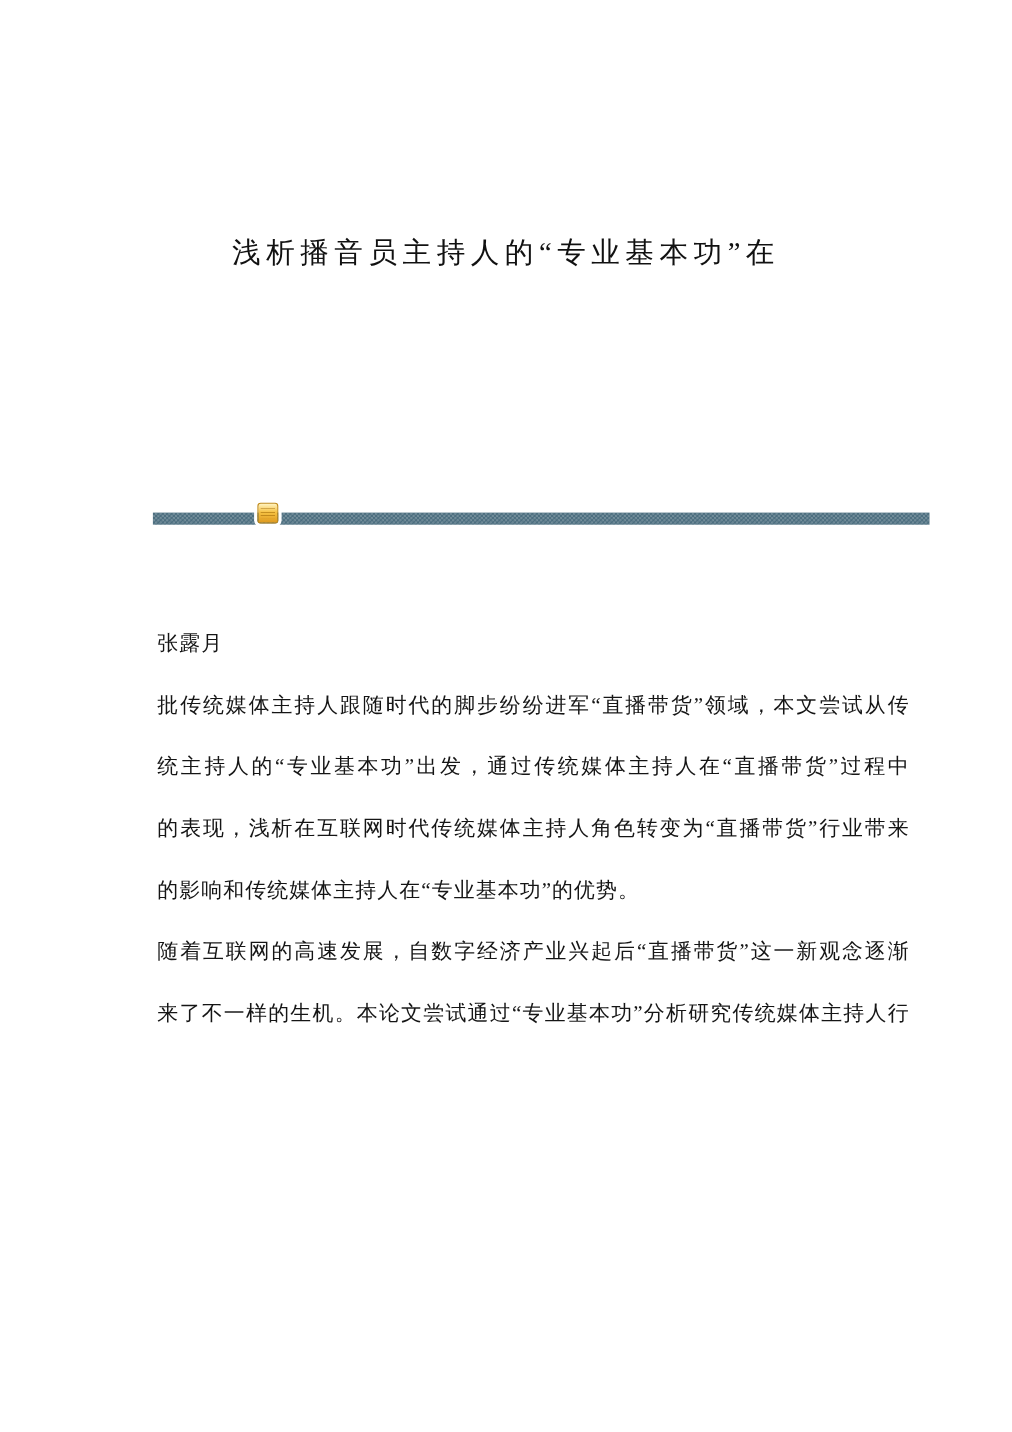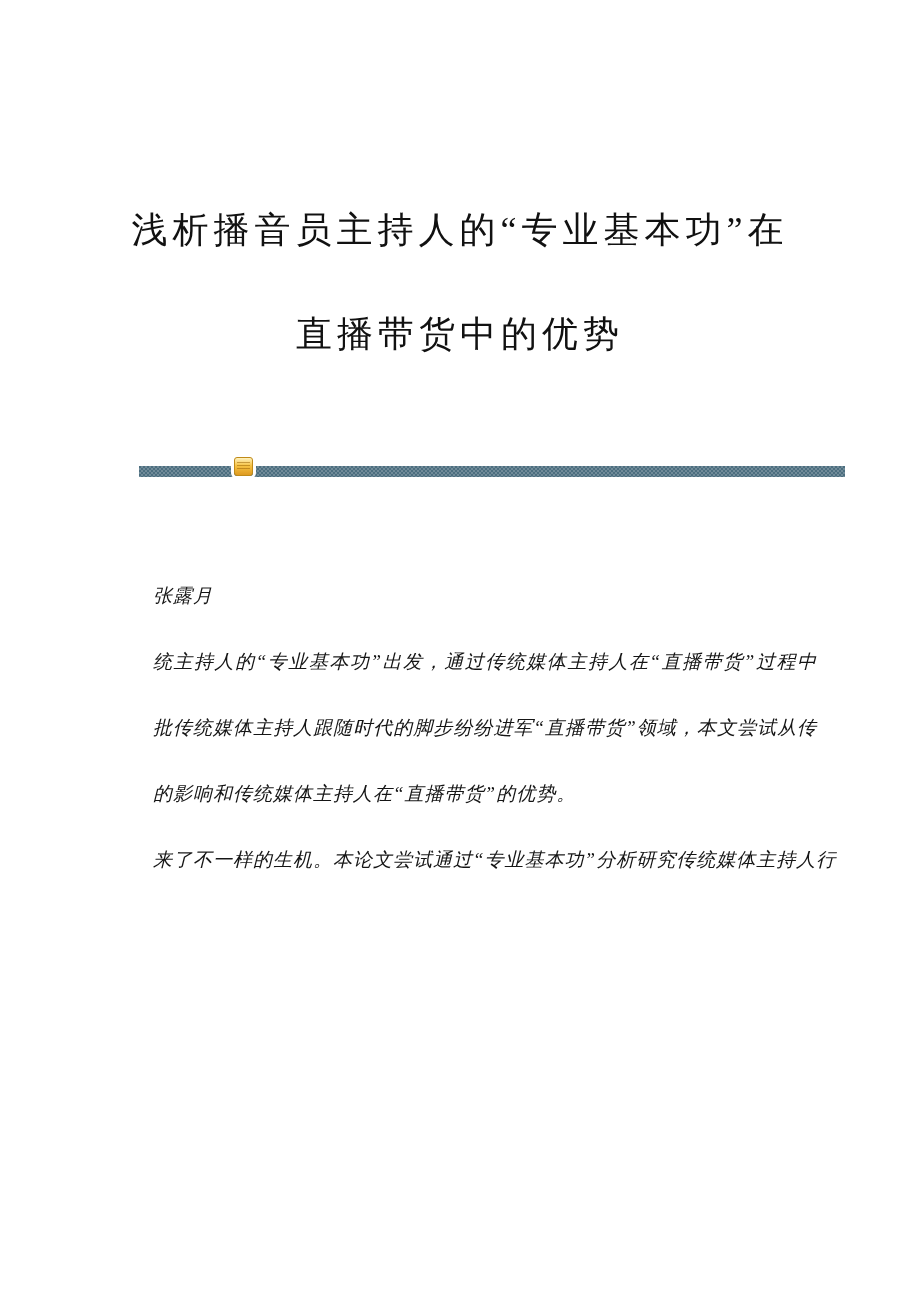--- a/index.html
+++ b/index.html
@@ -17,21 +17,21 @@
     color: #111111;
   }
   
   .title {
     position: absolute;
     top: 178px;
     left: 0;
     width: 920px;
     margin: 0;
     text-align: center;
-    font-size: 36px;
+    font-size: 26px;
     font-weight: 400;
     letter-spacing: 5px;
     line-height: 104px;
     color: #111111;
   }
   .title-line { display: block; }
 
   
   .divider {
     position: absolute;
@@ -76,52 +76,52 @@
   .content {
     position: absolute;
     top: 556px;
     left: 139px;
     width: 692px;
     font-size: 19px;
     letter-spacing: 1px;
     color: #151515;
   }
   .ln {
-    margin: 14px;
+    margin: 4px;
     height: 52px;
     line-height: 52px;
     white-space: nowrap;
-    font-style: italic;
   }
   .just {
     text-align: justify;
     text-align-last: justify;
   }
   .plain { text-align: left; }
 </style>
 </head>
 <body>
 
 <div class="page">
 
   <h1 class="title">
     <span class="title-line">浅析播音员主持人的“专业基本功”在</span>
-    <span class="title-line">直播带货中的优势</span>
   </h1>
 
   <div class="divider">
     <div class="divider-bar"></div>
     <div class="divider-icon"></div>
   </div>
 
   <div class="content">
     <p class="ln plain">张露月</p>
 
+    <p class="ln just">批传统媒体主持人跟随时代的脚步纷纷进军“直播带货”领域，本文尝试从传</p>
     <p class="ln just">统主持人的“专业基本功”出发，通过传统媒体主持人在“直播带货”过程中</p>
-    <p class="ln just">批传统媒体主持人跟随时代的脚步纷纷进军“直播带货”领域，本文尝试从传</p>
-    <p class="ln plain">的影响和传统媒体主持人在“直播带货”的优势。</p>
+    <p class="ln just">的表现，浅析在互联网时代传统媒体主持人角色转变为“直播带货”行业带来</p>
+    <p class="ln plain">的影响和传统媒体主持人在“专业基本功”的优势。</p>
 
 
 
+    <p class="ln just">随着互联网的高速发展，自数字经济产业兴起后“直播带货”这一新观念逐渐</p>
     <p class="ln just">来了不一样的生机。本论文尝试通过“专业基本功”分析研究传统媒体主持人行</p>
   </div>
 
 </div>
 
 </body></html>

